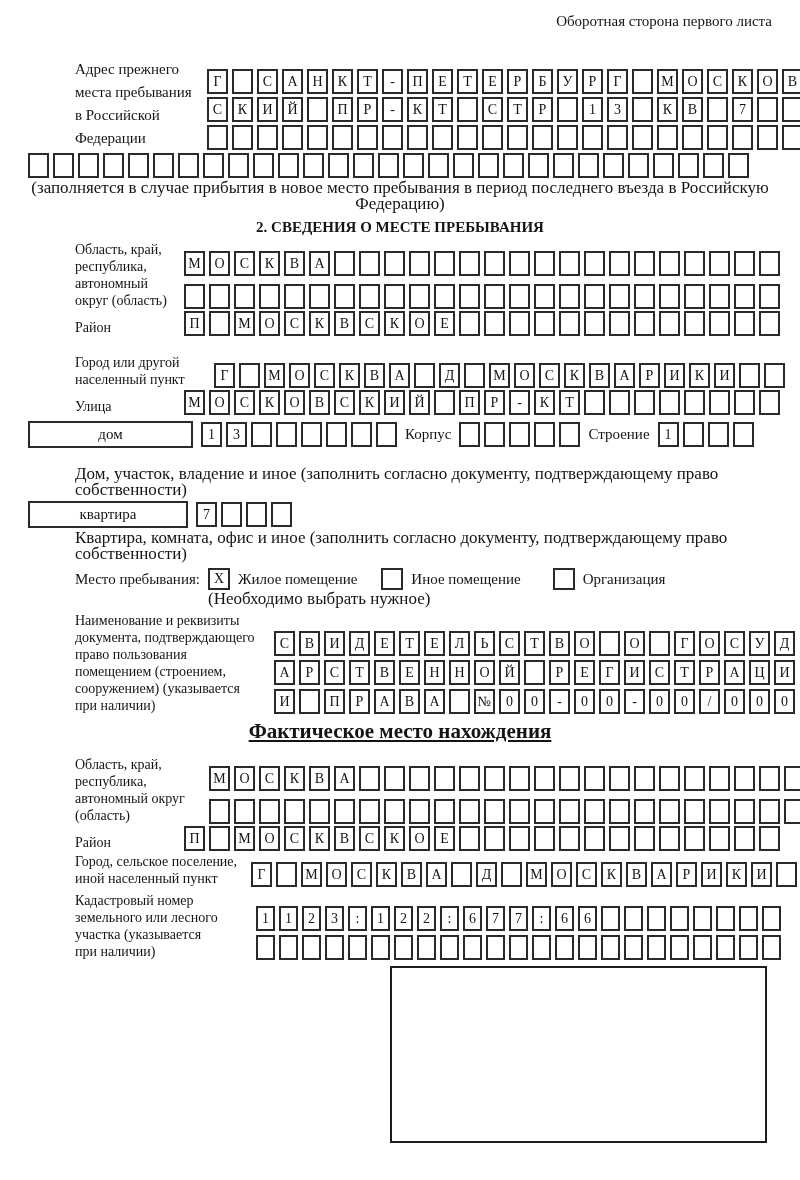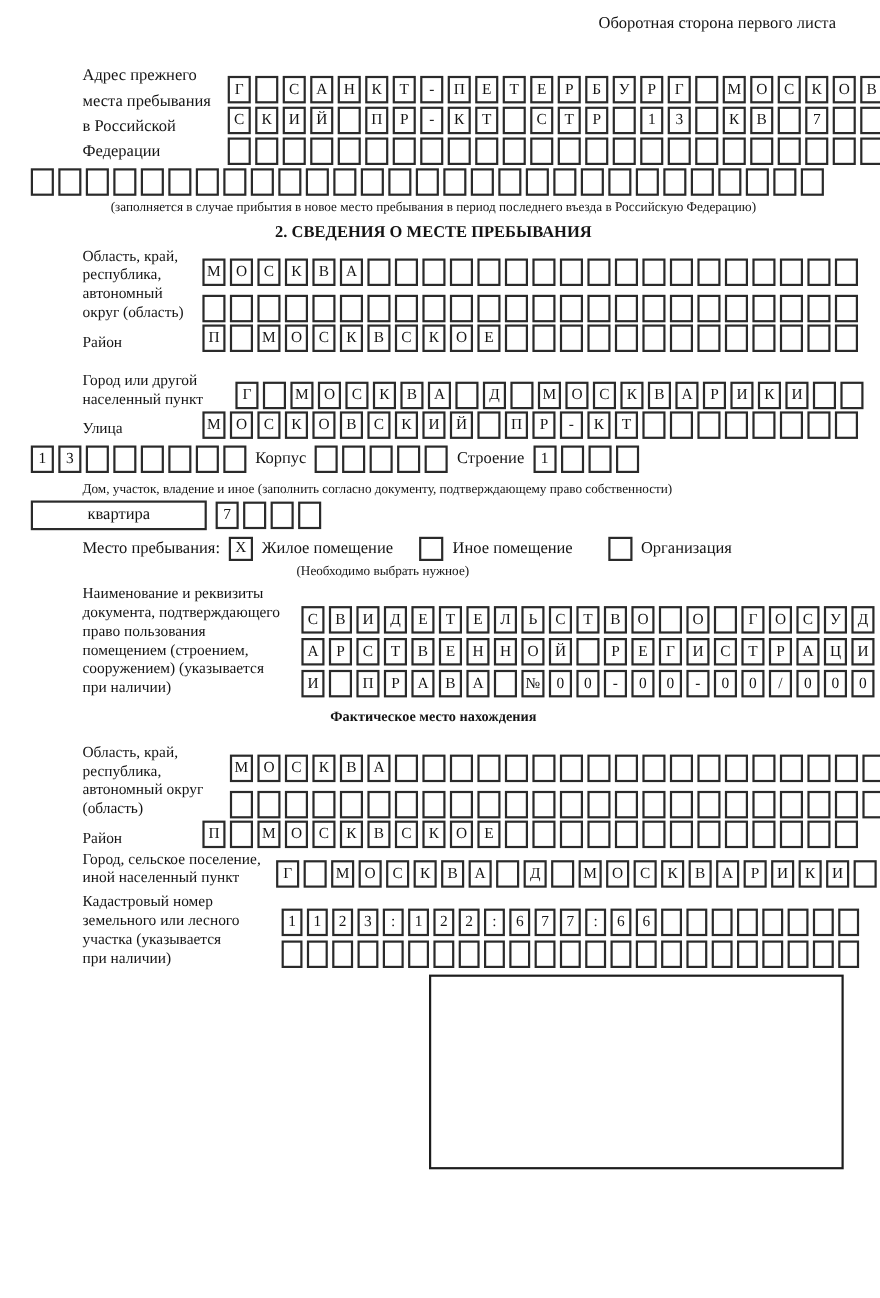--- a/index.html
+++ b/index.html
@@ -1,18 +1,18 @@
 <!DOCTYPE html>
 <html><head>
 <meta charset="utf-8">
 <style>
   html,body { margin:0; padding:0; background:#ffffff; }
   .page {
     width:800px; height:1180px; box-sizing:border-box;
-    padding:12px 40px 0 28px; background:#fff;
+    padding:12px 28px 0 28px; background:#fff;
     font-family:"Liberation Serif","DejaVu Serif",serif; color:#141414;
     overflow:hidden; position:relative;
   }
   .header-note { text-align:right; font-size:15px; line-height:18px; }
 
   
   .cellrow { display:flex; gap:4px; }
   .cell {
     box-sizing:border-box; flex:none; width:21px; height:25px;
     border:2px solid #2a2a2a; background:#fff;
@@ -27,26 +27,26 @@
     flex:none; box-sizing:border-box; padding-left:47px;
     font-size:14px; line-height:17px; white-space:pre;
   }
   .flabel.big { font-size:15px; line-height:23px; }
   .rows { display:flex; flex-direction:column; }
   .rows.gap3 { gap:3px; } .rows.gap4 { gap:4px; } .rows.gap8 { gap:8px; }
 
   .lw150{width:150px} .lw127{width:127px} .lw157{width:157px}
   .lw217{width:217px} .lw152{width:152px} .lw194{width:194px} .lw199{width:199px}
 
-  .caption { font-size:12px; line-height:16px; white-space:pre-line; }
+  .caption { font-size:17px; line-height:16px; white-space:pre-line; }
   .caption.center { text-align:center; }
   .caption.left { padding-left:47px; }
 
   .sec-title { font-weight:bold; text-align:center; font-size:15px; line-height:19px; }
-  .sub-title { font-weight:bold; text-align:center; font-size:13px; line-height:18px; }
+  .sub-title { font-weight:bold; text-align:center; font-size:21px; line-height:18px;text-decoration:underline; }
 
   .hrow { display:flex; align-items:center; gap:8px; font-size:15px; }
   .widebox {
     box-sizing:border-box; flex:none; height:27px; border:2px solid #2a2a2a;
     display:flex; align-items:center; justify-content:center; font-size:15px;
   }
   .chk {
     box-sizing:border-box; flex:none; width:22px; height:22px; border:2px solid #2a2a2a;
     font-size:14px; line-height:18px; text-align:center; background:#fff;
   }
@@ -337,20 +337,21 @@
           <div class="cell"></div>
           <div class="cell"></div>
           <div class="cell"></div>
           <div class="cell"></div>
           <div class="cell"></div>
         </div>
     </div>
   </div>
 
   <div class="hrow" style="margin-top:6px">
+    <div class="widebox" style="width:165px">дом</div>
     <div class="cellrow">
         <div class="cell">1</div>
         <div class="cell">3</div>
         <div class="cell"></div>
         <div class="cell"></div>
         <div class="cell"></div>
         <div class="cell"></div>
         <div class="cell"></div>
         <div class="cell"></div>
       </div>
@@ -363,42 +364,43 @@
         <div class="cell"></div>
       </div>
     <span class="txt">Строение</span>
     <div class="cellrow">
         <div class="cell">1</div>
         <div class="cell"></div>
         <div class="cell"></div>
         <div class="cell"></div>
       </div>
   </div>
-  <div class="caption left" style="margin-top:6px">Дом, участок, владение и иное (заполнить согласно документу, подтверждающему право собственности)</div>
+  <div class="caption left" style="margin-top:18px">Дом, участок, владение и иное (заполнить согласно документу, подтверждающему право собственности)</div>
 
   <div class="hrow" style="margin-top:3px">
     <div class="widebox" style="width:160px">квартира</div>
     <div class="cellrow">
         <div class="cell">7</div>
         <div class="cell"></div>
         <div class="cell"></div>
         <div class="cell"></div>
       </div>
   </div>
+  <div class="caption left" style="margin-top:2px">Квартира, комната, офис и иное (заполнить согласно документу, подтверждающему право собственности)</div>
 
   <div class="hrow" style="margin-top:6px; padding-left:47px">
     <span class="txt">Место пребывания:</span>
     <span class="chk">X</span>
     <span class="txt">Жилое помещение</span>
     <span class="chk" style="margin-left:16px"></span>
     <span class="txt">Иное помещение</span>
     <span class="chk" style="margin-left:24px"></span>
     <span class="txt">Организация</span>
   </div>
-  <div class="caption" style="margin-top:1px; margin-left:180px; width:280px; text-align:center">(Необходимо выбрать нужное)</div>
+  <div class="caption" style="margin-top:1px; margin-left:180px; width:280px; ">(Необходимо выбрать нужное)</div>
 
   <div class="field" style="margin-top:5px">
     <div class="flabel lw217">Наименование и реквизиты
 документа, подтверждающего
 право пользования
 помещением (строением,
 сооружением) (указывается
 при наличии)</div>
     <div class="rows gap4">
       <div class="cellrow">

